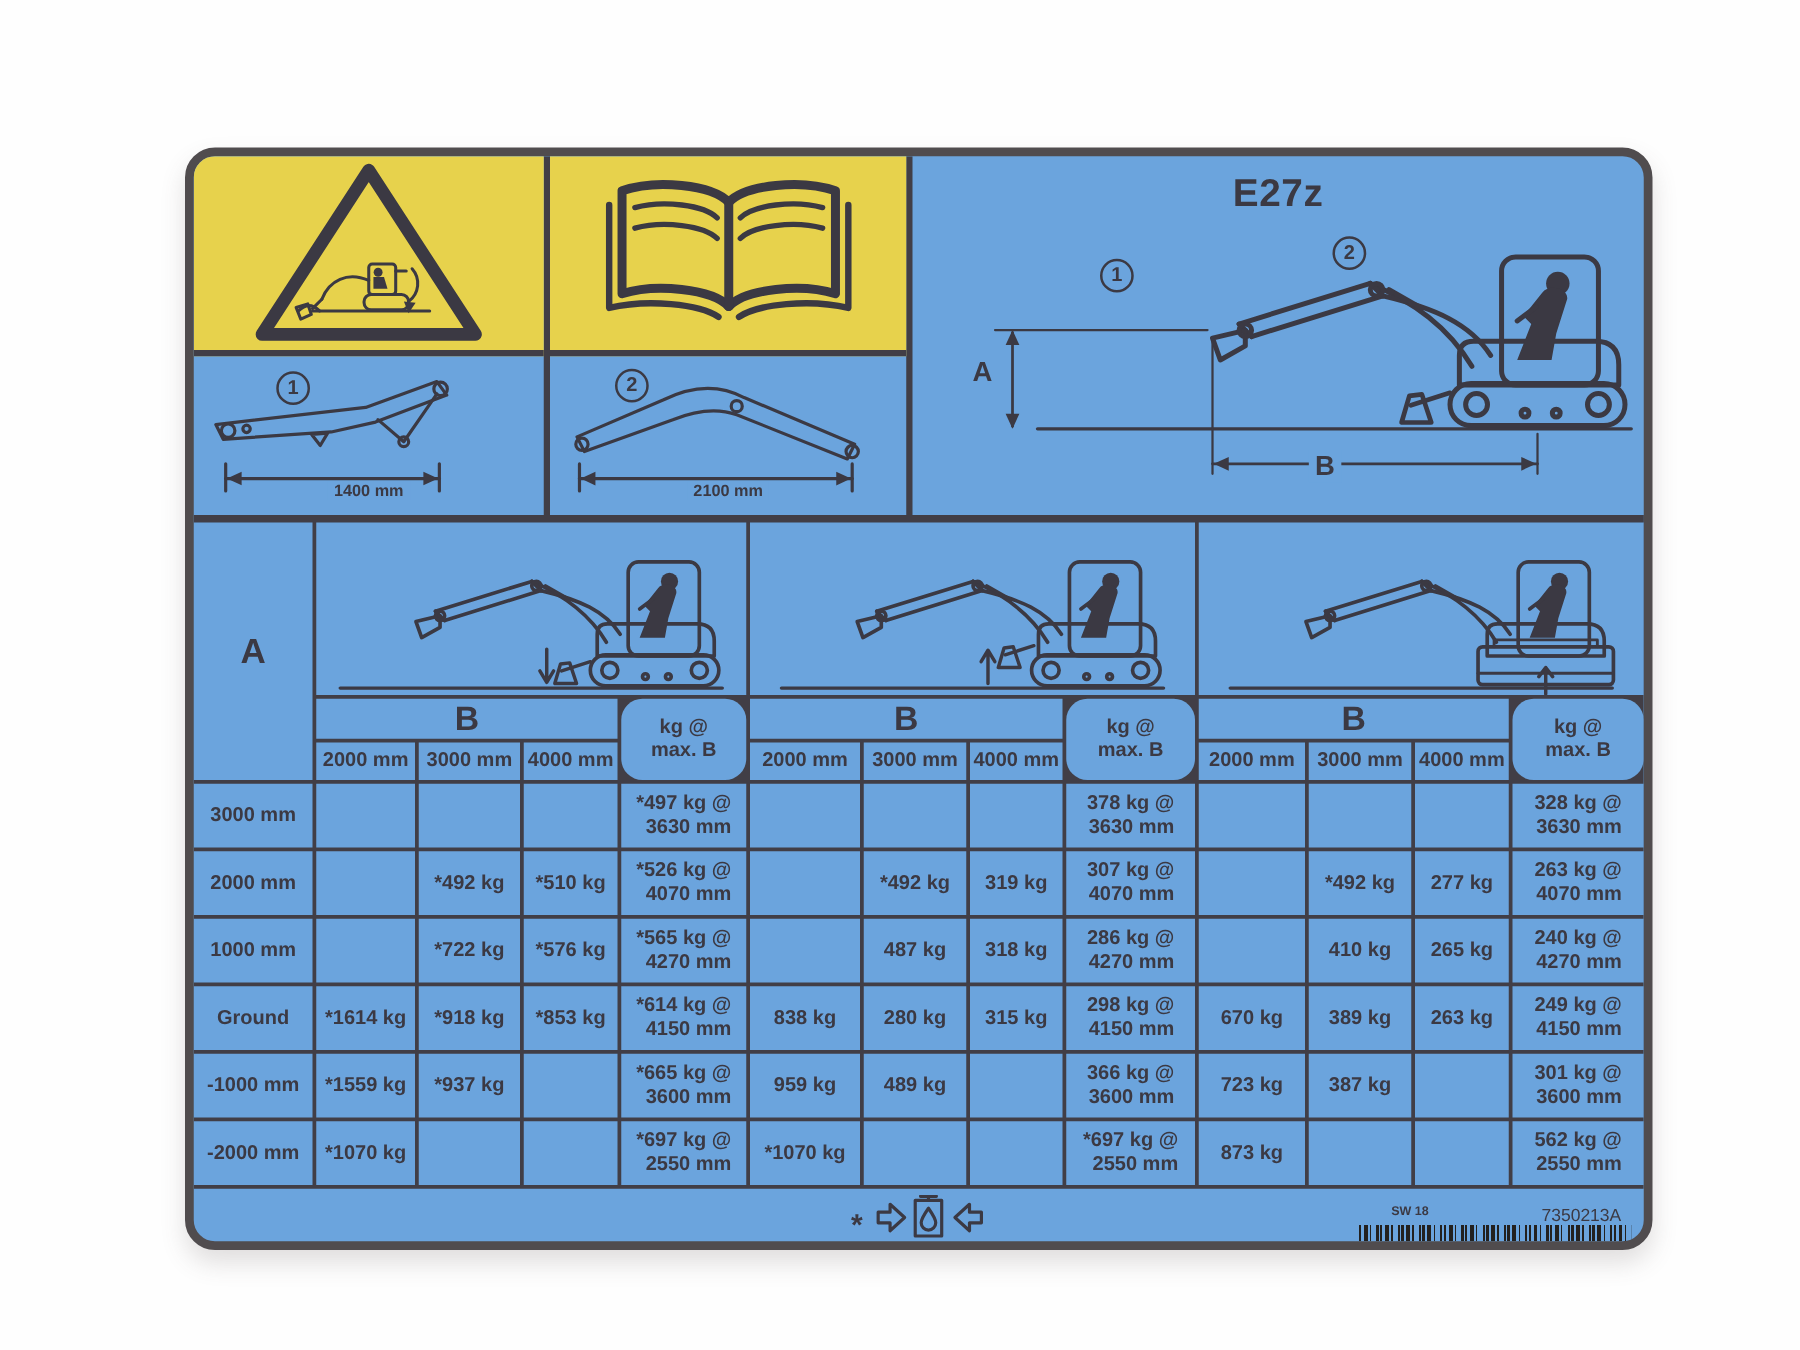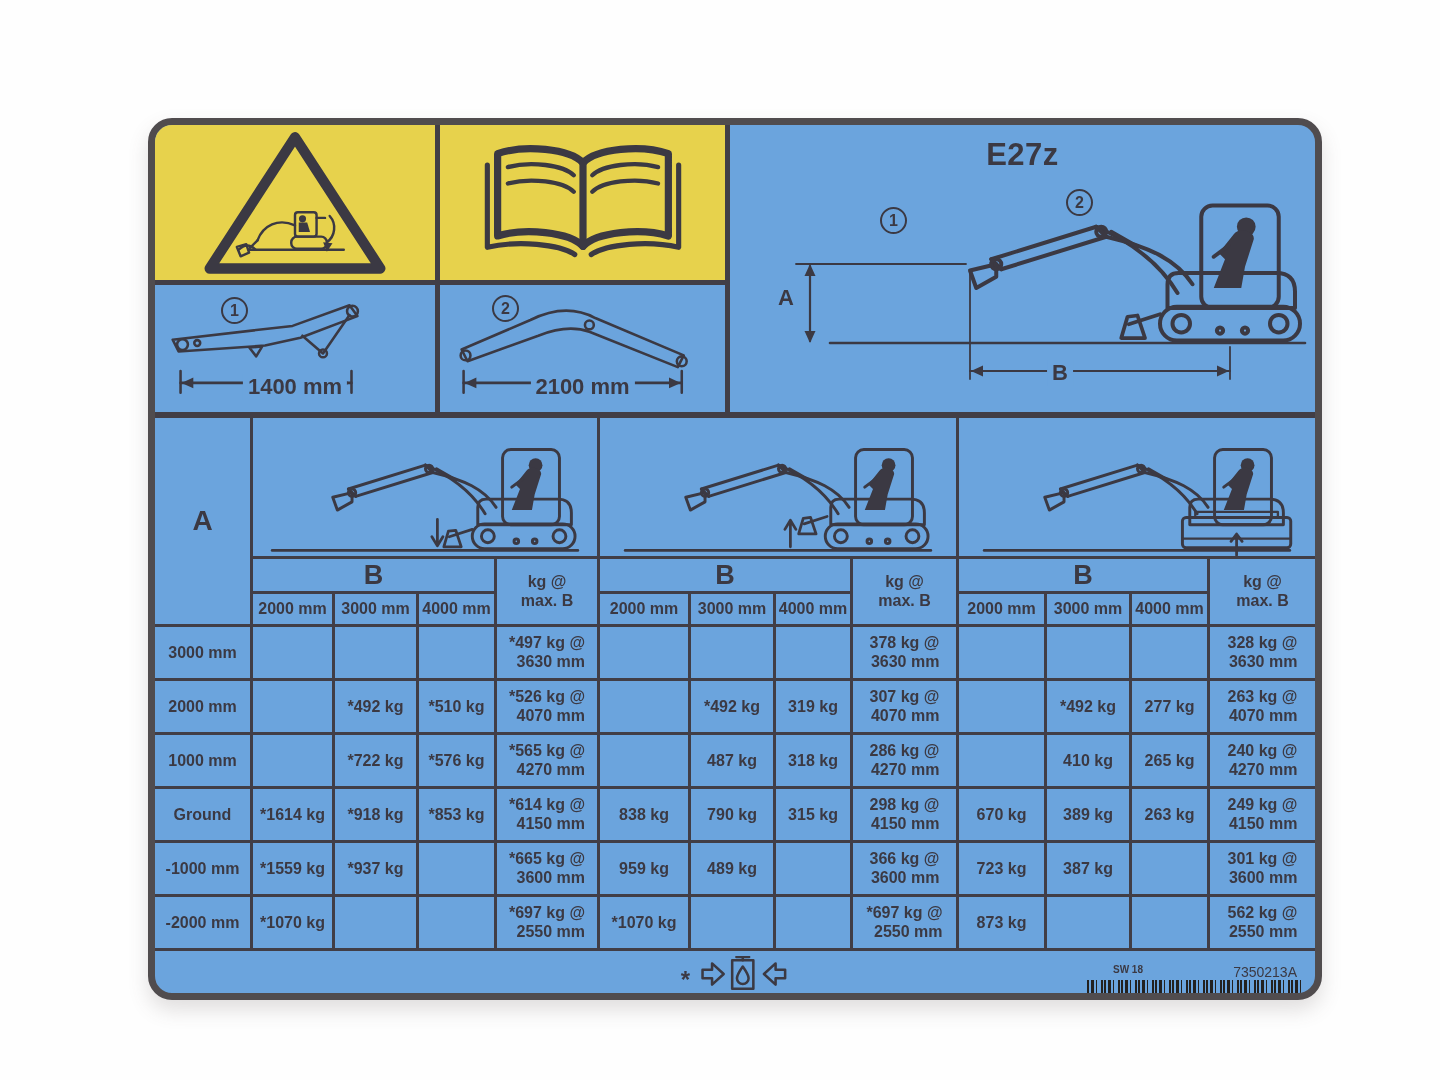--- a/index.html
+++ b/index.html
@@ -22,41 +22,41 @@
   .ycell { height: 160px; background: #e7d24c; border-bottom: 5px solid #413e46;
            display: flex; align-items: center; justify-content: center; }
   .bcell { flex: 1; position: relative; }
   .cnum {
     display: inline-flex; width: 27px; height: 27px; border: 2.5px solid #3b3943;
     border-radius: 50%; align-items: center; justify-content: center;
     font-size: 16px; font-weight: bold; background: transparent;
   }
   .dimlabel {
     position: absolute; left: 50%; transform: translateX(-50%);
-    font-size: 22px; font-weight: bold; background: #6ba4dd; padding: 0 5px;
+    font-size: 13px; font-weight: bold; background: #6ba4dd; padding: 0 5px;
     white-space: nowrap;
   }
   .model {
     position: absolute; top: 12px; left: 0; right: 0; text-align: center;
     font-size: 31px; font-weight: bold; letter-spacing: .5px;
   }
   .absfill { position: absolute; inset: 0; width: 100%; height: 100%; }
   
   .tablegrid {
     display: grid; border-top: 6px solid #413e46; background: #413e46; gap: 3px;
     grid-template-columns: 95px 79px 81px 75px 100px 88px 82px 74px 103px 85px 82px 75px 105px;
     grid-template-rows: 138px 32px 30px 51px 51px 51px 51px 51px 51px;
   }
   .cell { background: #6ba4dd; display: flex; align-items: center; justify-content: center;
           font-weight: bold; font-size: 16px; text-align: center; }
   .acell { grid-row: span 3; font-size: 28px; }
   .pic { grid-column: span 4; padding: 4px 2px 0 2px; align-items: flex-end; }
   .pic svg { width: 100%; height: 100%; }
   .bhead { grid-column: span 3; font-size: 27px; }
-  .kg { grid-row: span 2; white-space: pre-line; line-height: 1.18; font-size: 16px; }
+  .kg { grid-row: span 2; white-space: pre-line; line-height: 1.18; font-size: 16px; border-radius: 17px; }
   .kcell { white-space: pre-line; line-height: 1.18; text-align: right; }
   .mm { font-size: 16px; }
   
   .foot { height: 45px; position: relative; border-top: 3px solid #413e46; }
   .note { position: absolute; left: 50%; top: 5px; transform: translateX(-50%);
           display: flex; align-items: center; gap: 9px; }
   .star { font-size: 24px; font-weight: bold; line-height: 20px; padding-top: 8px; }
   .sw  { position: absolute; right: 172px; top: 13px; font-size: 10px; font-weight: bold; }
   .pn  { position: absolute; right: 18px;  top: 13px; font-size: 14px; font-weight: normal; }
   .barcode {
@@ -345,21 +345,21 @@
       <div class="cell kcell">240 kg @
 4270 mm</div>
 
       <div class="cell">Ground</div>
       <div class="cell">*1614 kg</div>
       <div class="cell">*918 kg</div>
       <div class="cell">*853 kg</div>
       <div class="cell kcell">*614 kg @
 4150 mm</div>
       <div class="cell">838 kg</div>
-      <div class="cell">790 kg</div>
+      <div class="cell">280 kg</div>
       <div class="cell">315 kg</div>
       <div class="cell kcell">298 kg @
 4150 mm</div>
       <div class="cell">670 kg</div>
       <div class="cell">389 kg</div>
       <div class="cell">263 kg</div>
       <div class="cell kcell">249 kg @
 4150 mm</div>
 
       <div class="cell">-1000 mm</div>

